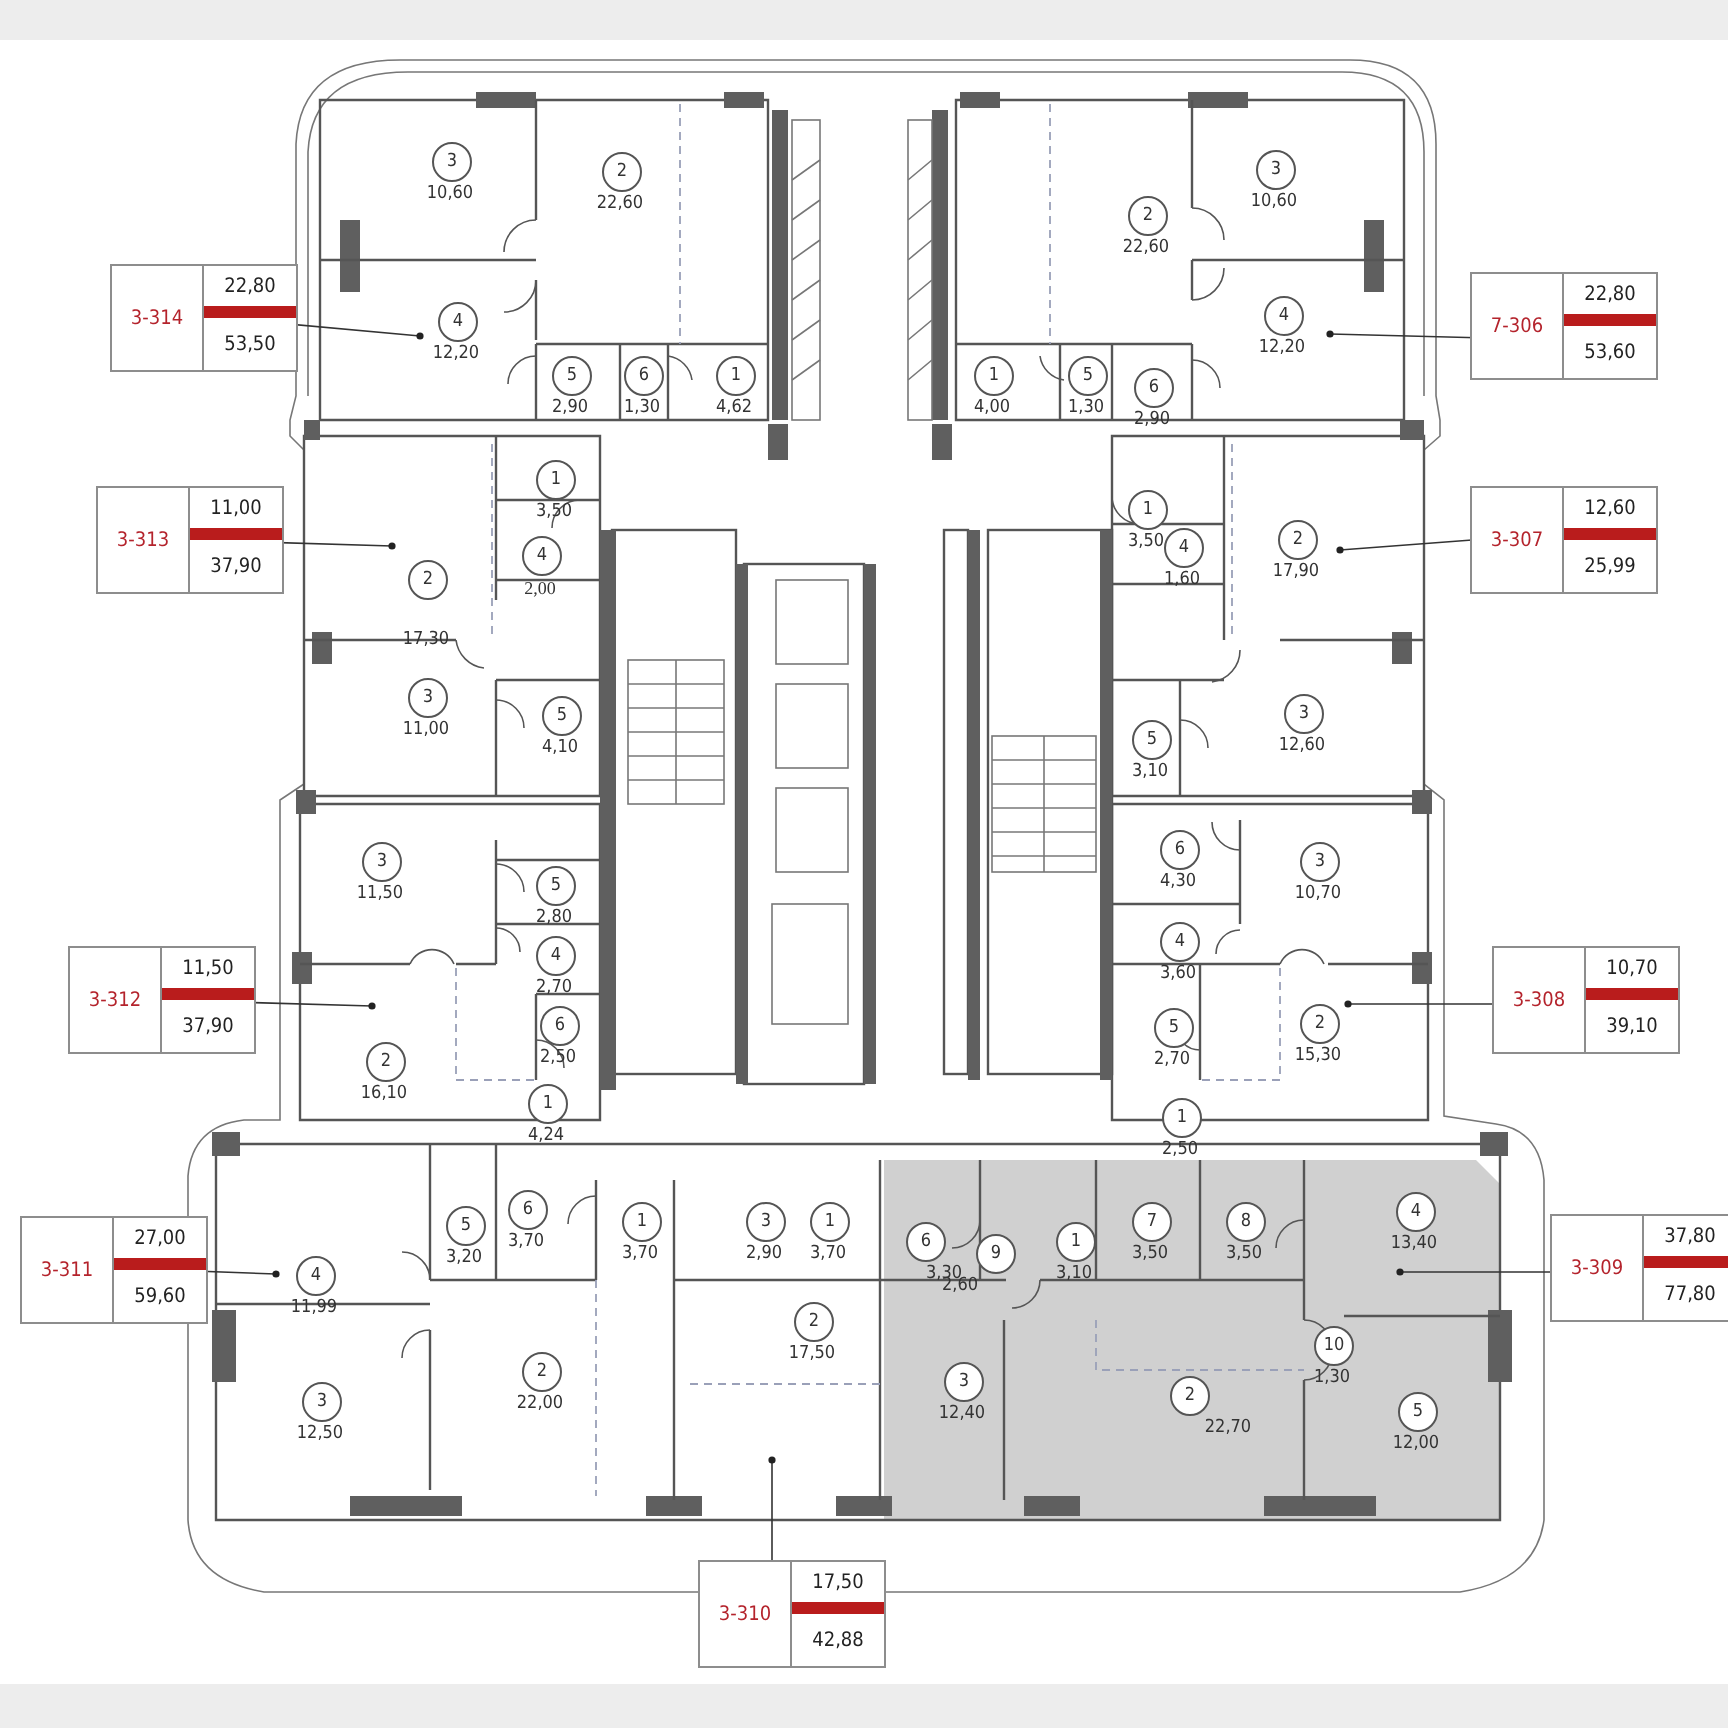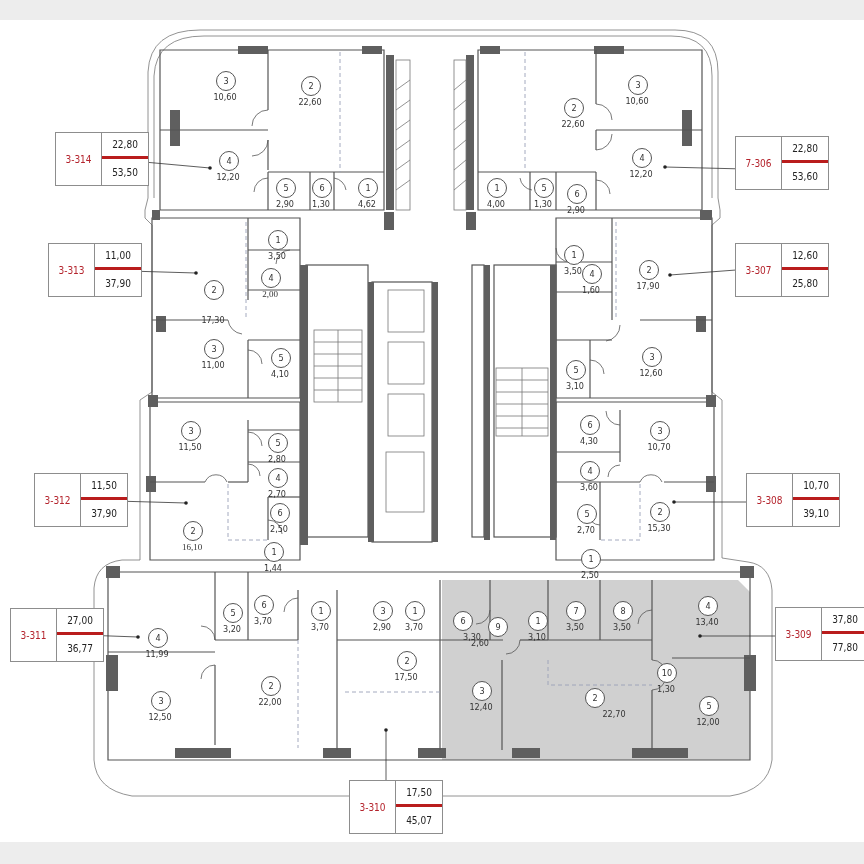--- a/index.html
+++ b/index.html
@@ -13,21 +13,21 @@
   .dash { stroke:#9aa0b8; stroke-width:0.9; stroke-dasharray:4 3; fill:none; }
   .door { stroke:#555; stroke-width:0.8; fill:none; }
   .room-num { position:absolute; width:18px; height:18px; margin-left:-9px; margin-top:-9px; border:1px solid #555;
               border-radius:50%; background:#fff; font-size:9px; line-height:18px; text-align:center; color:#333; }
   .room-area { position:absolute; font-size:9px; color:#333; transform:translateX(-50%); white-space:nowrap; }
   .tag { position:absolute; border:1px solid #8d8d8d; background:#fff; display:grid;
          grid-template-columns:46px 46px; grid-template-rows:26px 26px; }
   .tag .id { grid-row:1 / span 2; grid-column:1; border-right:1px solid #8d8d8d; display:flex;
              align-items:center; justify-content:center; color:#b4232c; font-size:10px; }
   .tag .v { font-size:10px; color:#222; display:flex; align-items:center; justify-content:center; }
-  .tag .v1 { border-bottom:3px solid #b91c1c; }
+  .tag .v1 { border-bottom:6px solid #b91c1c; }
 </style>
 </head>
 <body>
 
 <div id="sheet">
   <svg width="864" height="822" viewBox="0 20 864 822">
 
     <path d="M442,580 L738,580 L750,592 L750,760 L442,760 Z" fill="#d0d0d0"></path>
 
     <path class="thin" d="M200,30 L675,30 Q718,30 718,72 L718,198 L720,210 L720,218 L712,225 L712,392 L722,400 L722,558 L748,562 Q770,565 772,590 L772,760 Q768,790 730,796 L132,796 Q96,790 94,760 L94,588 Q96,563 122,560 L140,560 L140,400 L152,392 L152,225 L145,218 L145,210 L148,198 L148,72 Q150,30 200,30 Z"></path>
@@ -289,25 +289,25 @@
       <div class="room-area" style="left: 575px; top: 361px;">3,10</div>
       <div class="room-num" style="left: 651px; top: 336px;">3</div>
       <div class="room-area" style="left: 651px; top: 348px;">12,60</div>
       <div class="room-num" style="left: 190px; top: 410px;">3</div>
       <div class="room-area" style="left: 190px; top: 422px;">11,50</div>
       <div class="room-num" style="left: 277px; top: 422px;">5</div>
       <div class="room-area" style="left: 277px; top: 434px;">2,80</div>
       <div class="room-num" style="left: 277px; top: 457px;">4</div>
       <div class="room-area" style="left: 277px; top: 469px;">2,70</div>
       <div class="room-num" style="left: 192px; top: 510px;">2</div>
-      <div class="room-area" style="left: 192px; top: 522px; font-family: Liberation Serif, serif;">16,10</div>
+      <div class="room-area" style="left: 192px; top: 522px;">16,10</div>
       <div class="room-num" style="left: 279px; top: 492px;">6</div>
       <div class="room-area" style="left: 279px; top: 504px;">2,50</div>
       <div class="room-num" style="left: 273px; top: 531px;">1</div>
-      <div class="room-area" style="left: 273px; top: 543px;">1,44</div>
+      <div class="room-area" style="left: 273px; top: 543px;">4,24</div>
       <div class="room-num" style="left: 589px; top: 404px;">6</div>
       <div class="room-area" style="left: 589px; top: 416px;">4,30</div>
       <div class="room-num" style="left: 659px; top: 410px;">3</div>
       <div class="room-area" style="left: 659px; top: 422px;">10,70</div>
       <div class="room-num" style="left: 589px; top: 450px;">4</div>
       <div class="room-area" style="left: 589px; top: 462px;">3,60</div>
       <div class="room-num" style="left: 586px; top: 493px;">5</div>
       <div class="room-area" style="left: 586px; top: 505px;">2,70</div>
       <div class="room-num" style="left: 659px; top: 491px;">2</div>
       <div class="room-area" style="left: 659px; top: 503px;">15,30</div>
@@ -364,41 +364,41 @@
         <div class="v">53,60</div>
       </div>
       <div class="tag" style="left: 48px; top: 223px;">
         <div class="id">3-313</div>
         <div class="v v1">11,00</div>
         <div class="v">37,90</div>
       </div>
       <div class="tag" style="left: 735px; top: 223px;">
         <div class="id">3-307</div>
         <div class="v v1">12,60</div>
-        <div class="v">25,80</div>
+        <div class="v">25,99</div>
       </div>
       <div class="tag" style="left: 34px; top: 453px;">
         <div class="id">3-312</div>
         <div class="v v1">11,50</div>
         <div class="v">37,90</div>
       </div>
       <div class="tag" style="left: 746px; top: 453px;">
         <div class="id">3-308</div>
         <div class="v v1">10,70</div>
         <div class="v">39,10</div>
       </div>
       <div class="tag" style="left: 10px; top: 588px;">
         <div class="id">3-311</div>
         <div class="v v1">27,00</div>
-        <div class="v">36,77</div>
+        <div class="v">59,60</div>
       </div>
       <div class="tag" style="left: 349px; top: 760px;">
         <div class="id">3-310</div>
         <div class="v v1">17,50</div>
-        <div class="v">45,07</div>
+        <div class="v">42,88</div>
       </div>
       <div class="tag" style="left: 775px; top: 587px;">
         <div class="id">3-309</div>
         <div class="v v1">37,80</div>
         <div class="v">77,80</div>
       </div>
     </div>
 </div>
 
 </body></html>

